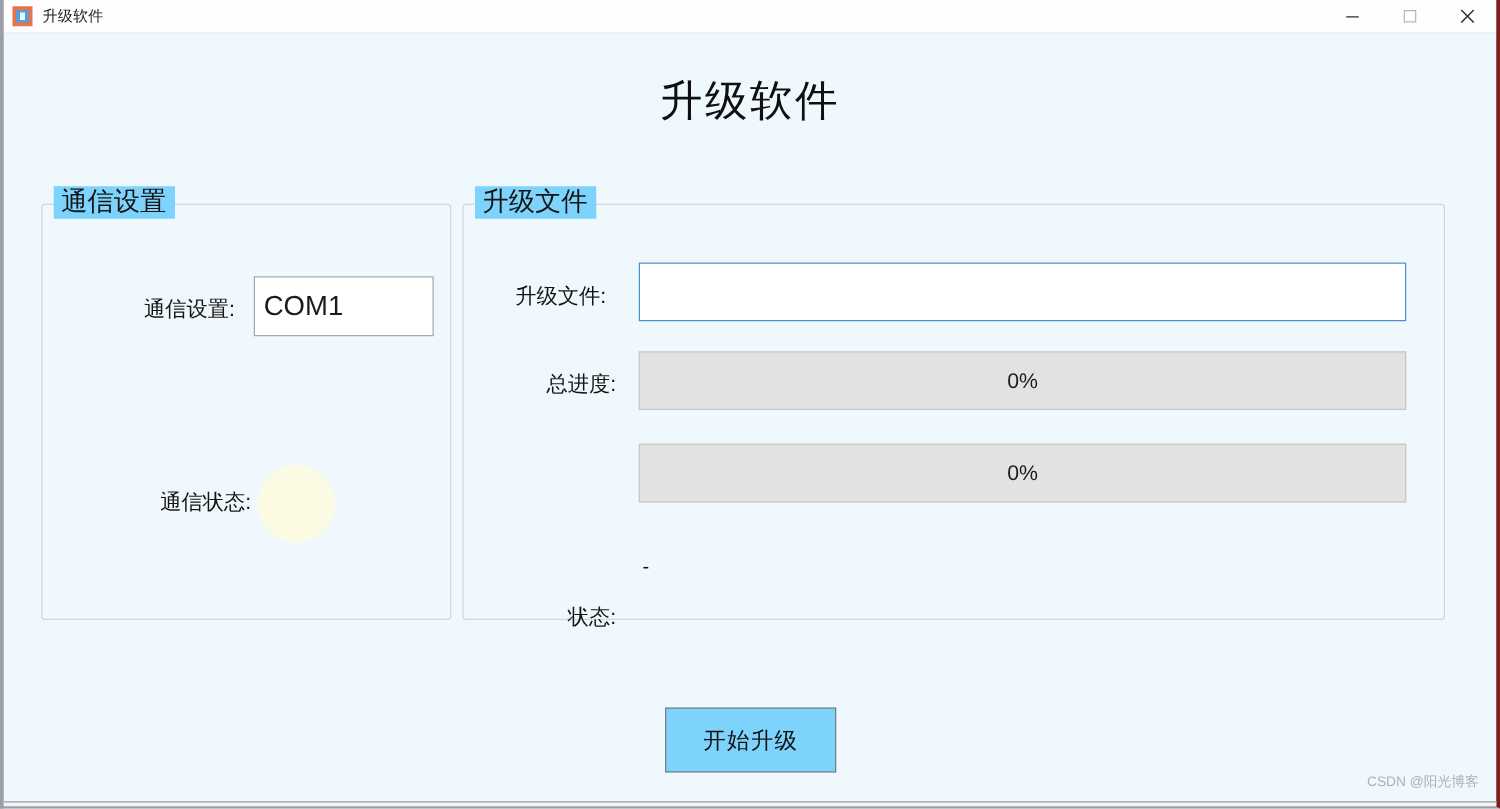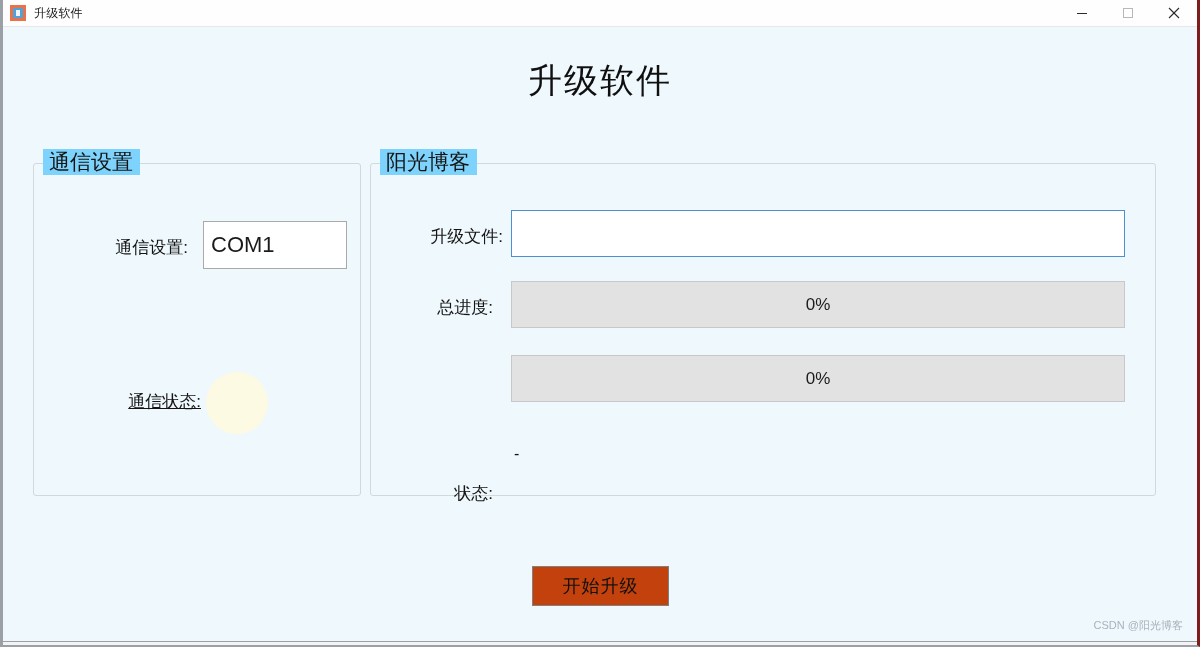--- a/index.html
+++ b/index.html
@@ -163,21 +163,20 @@
     border: 1px solid #4a90d2;
     line-height: 45px;
     font-size: 16px;
   }
 
   
   #comm-status-label {
     left: 78px;
     top: 390px;
     width: 120px;
-    text-decoration: underline;
   }
   #comm-lamp {
     position: absolute;
     left: 203px;
     top: 372px;
     width: 62px;
     height: 62px;
     border-radius: 50%;
     background: #fcfae2;
   }
@@ -200,43 +199,43 @@
 
   .pb-fill {
     position: absolute;
     left: 0; top: 0; bottom: 0;
     background: #06b025;
     width: 0;
   }
   .pb-text { position: relative; z-index: 2; }
 
   
-  #label-file   { left: 340px; top: 225px; width: 160px; text-align: right; }
+  #label-file   { left: 322px; top: 225px; width: 160px; text-align: right; }
   #label-total  { left: 330px; top: 296px; width: 160px; }
   #label-sub    { left: 330px; top: 370px; width: 160px; }
   #label-state  { left: 330px; top: 445px; width: 160px; margin-top: 37px; }
   #label-serial { left: 60px;  top: 236px; width: 125px; }
 
   #state-value {
     position: absolute;
     left: 511px;
     top: 445px;
     font-size: 16px;
     color: #141414;
   }
 
   
   #start-button {
     position: absolute;
     left: 529px;
     top: 566px;
     width: 137px;
-    height: 40px;
-    box-sizing: border-box;
-    background: #c2410c;
+    height: 52px;
+    box-sizing: border-box;
+    background: #7dd3fc;
     border: 1px solid #808080;
     font-size: 18px;
     color: #111111;
     font-family: "Liberation Sans", "DejaVu Sans", sans-serif;
     cursor: pointer;
     display: flex;
     align-items: center;
     justify-content: center;
     letter-spacing: 1px;
   }
@@ -296,21 +295,21 @@
     <div class="group-legend">通信设置</div>
   </div>
 
   <div class="field-label" id="label-serial">通信设置:</div>
   <input class="text-input" id="serial-input" type="text" value="COM1" style="">
 
   <div class="field-label" id="comm-status-label">通信状态:</div>
   <div id="comm-lamp" style="background: rgb(252, 250, 226);"></div>
 
   <div class="groupbox" id="group-status">
-    <div class="group-legend">阳光博客</div>
+    <div class="group-legend">升级文件</div>
   </div>
 
   <div class="field-label" id="label-file">升级文件:</div>
   <input class="text-input" id="file-input" type="text" value="" style="">
 
   <div class="field-label" id="label-total">总进度:</div>
   <div class="progressbar" id="progress-total">
     <div class="pb-fill" style="width: 0%;"></div>
     <span class="pb-text">0%</span>
   </div>

